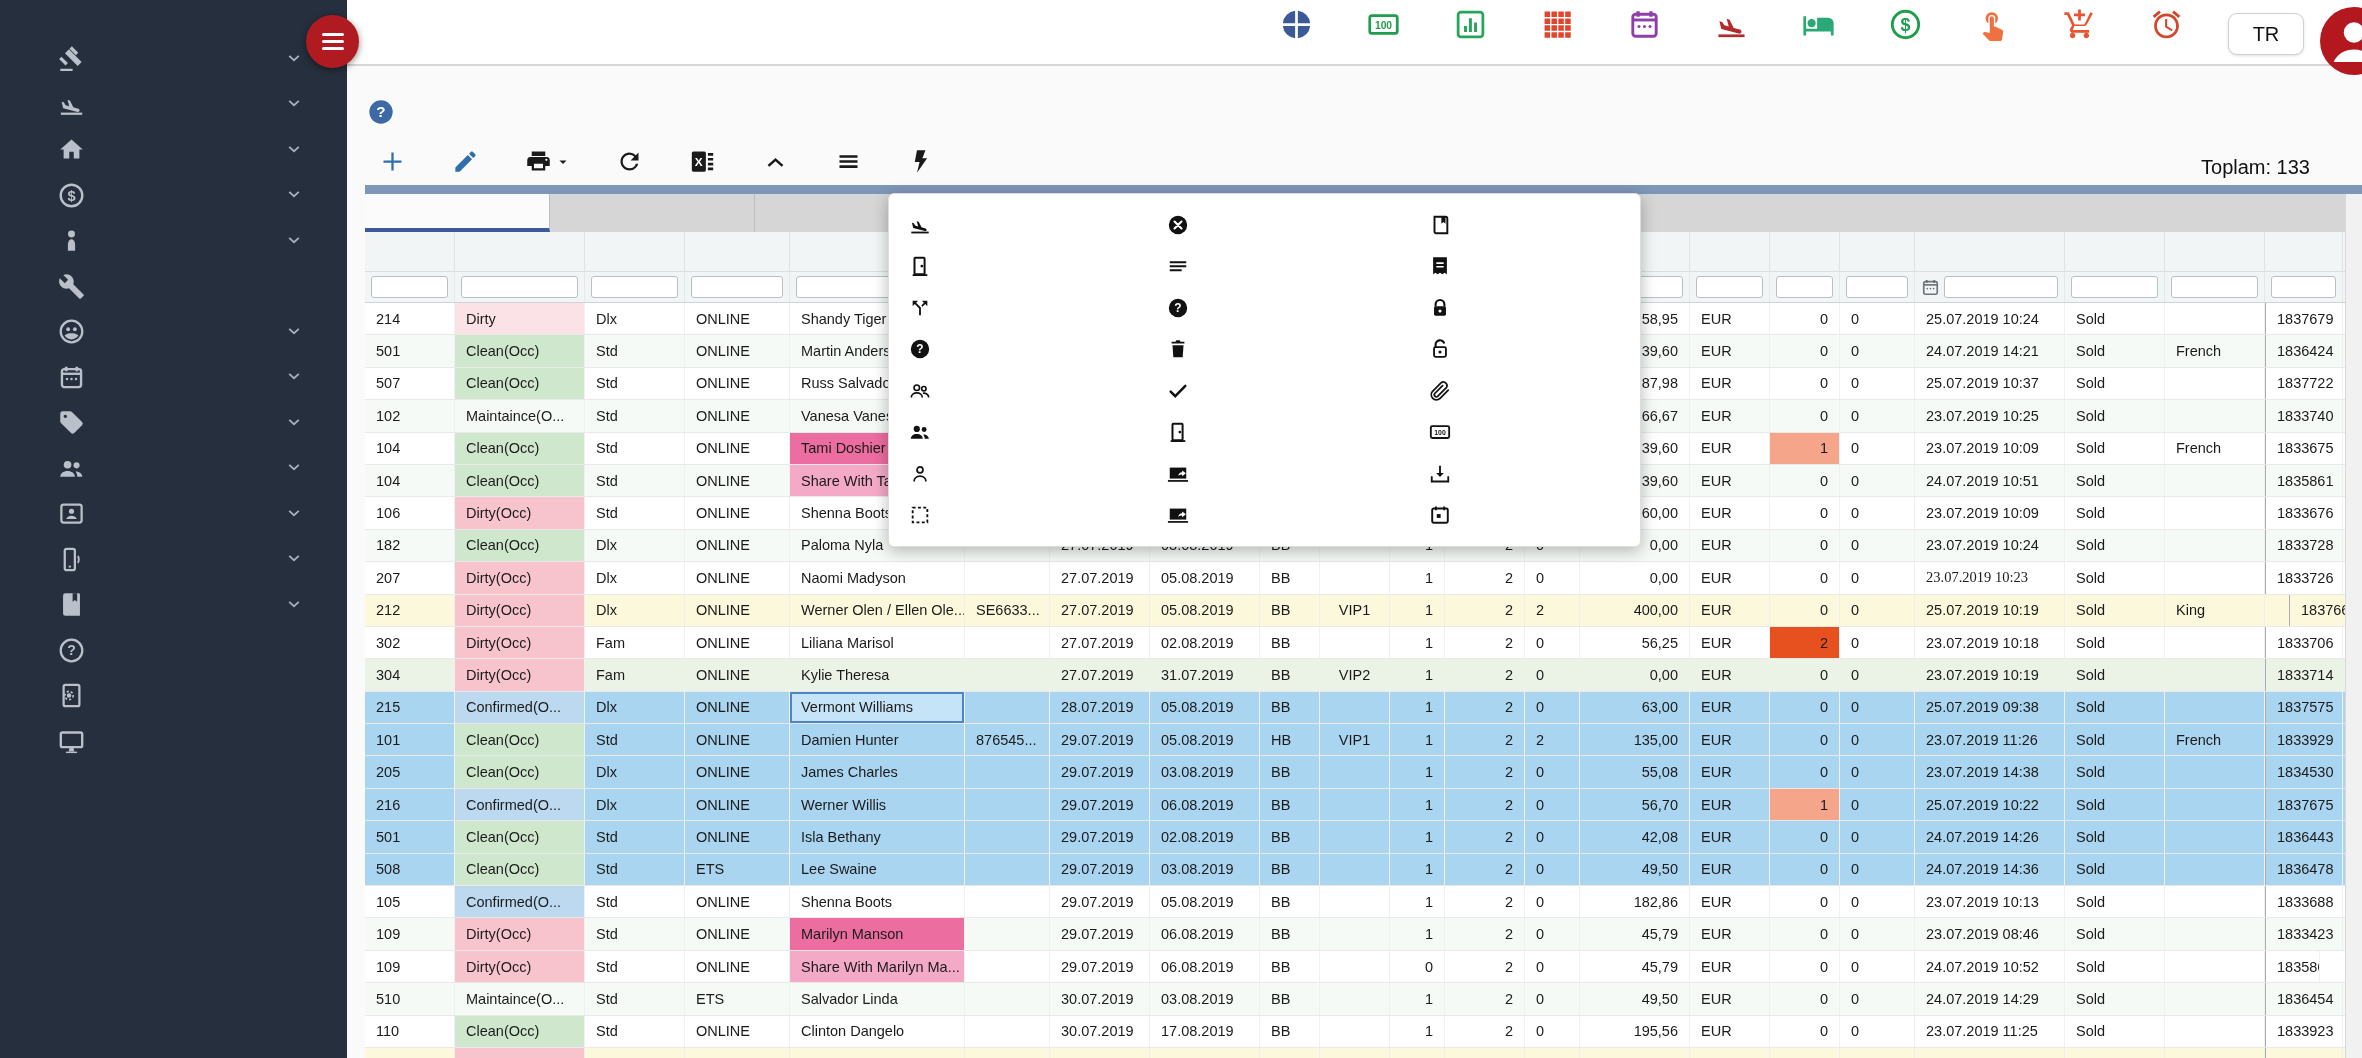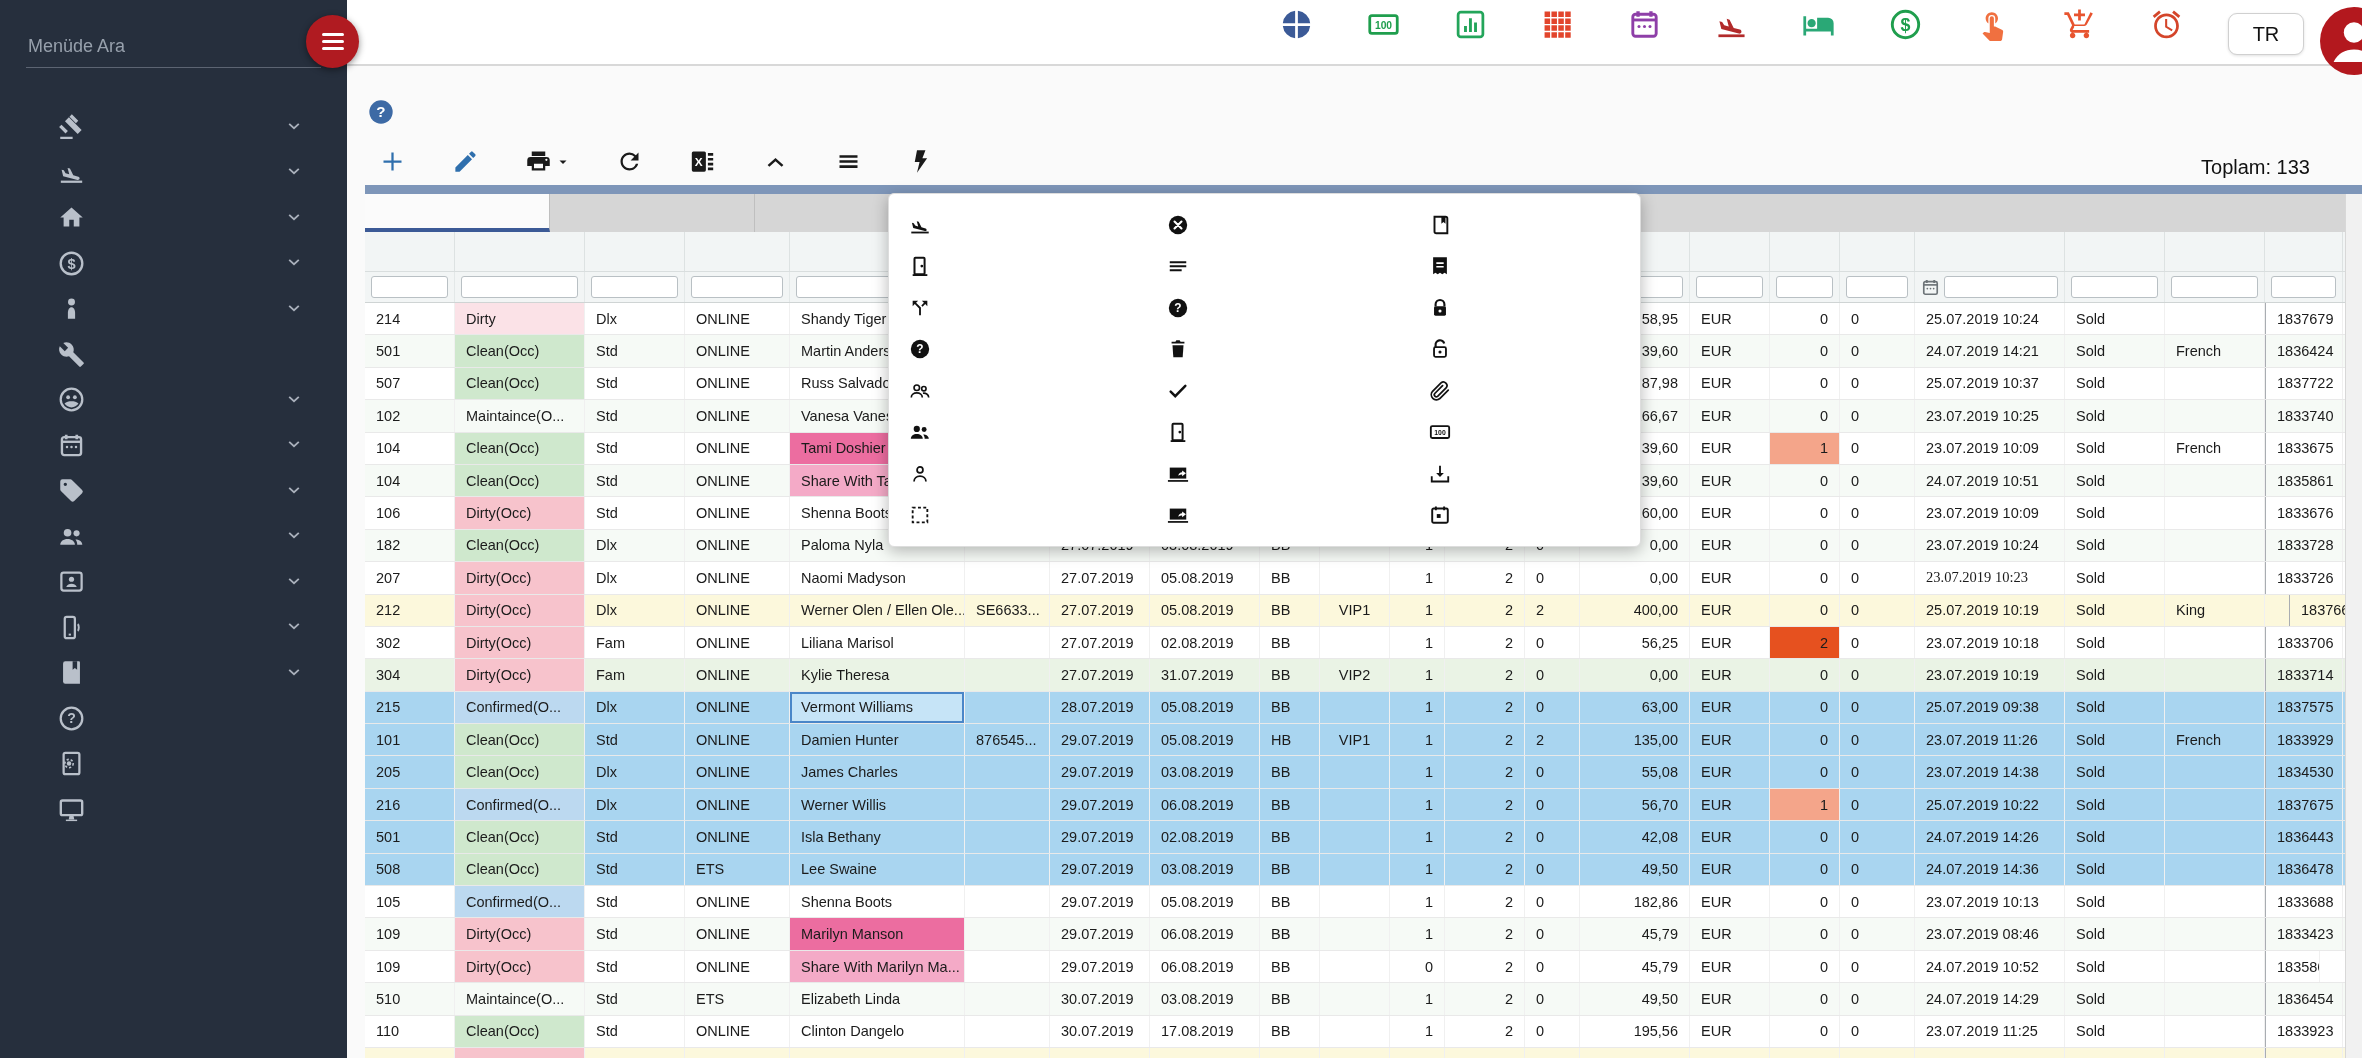--- a/index.html
+++ b/index.html
@@ -82,23 +82,20 @@
   .cm-col { display:flex; flex-direction:column; }
   .cm-item { flex:1; display:flex; align-items:center; cursor:pointer; padding-left:6px; }
   .cm-item .icon { width:22px; height:22px; color:#111; margin-right:13px; flex:none; }
   .cm-item .lbl { font-size:17.5px; font-weight:600; color:#111; white-space:nowrap; }
 </style>
 </head>
 <body>
 
 <div class="app">
   <aside class="sidebar">
-    <div class="search-wrap">
-      <input type="text" placeholder="Menüde Ara" style="">
-    </div>
     <nav class="nav" id="sidebar-nav">
   <div class="nav-item">
     <span class="icon">
             <svg viewBox="0 0 24 24">
               <path d="M2 21h11v2H2zM6.2 7.3l3.5-3.5 11.3 11.3-3.5 3.5zM12.3 1.2l5.7 5.7-2.1 2.1-5.7-5.7zM3.1 10.4l5.7 5.7-2.1 2.1L1 12.5z"></path>
             </svg>
           </span>
     <span class="lbl"></span>
     <span class="icon chev">
             <svg viewBox="0 0 24 24">
@@ -1137,21 +1134,21 @@
             <div class="t-cell" style="width:150px;">24.07.2019 10:52</div>
             <div class="t-cell" style="width:100px;">Sold</div>
             <div class="t-cell" style="width:100px;"></div>
             <div class="t-cell rezid" style="width:55px;">1835862</div>
           </div>
           <div class="t-row" style="background:#f6faf6">
             <div class="t-cell" style="width:90px;">510</div>
             <div class="t-cell" style="width:130px;">Maintaince(O...</div>
             <div class="t-cell" style="width:100px;">Std</div>
             <div class="t-cell" style="width:105px;">ETS</div>
-            <div class="t-cell" style="width:175px;">Elizabeth Linda</div>
+            <div class="t-cell" style="width:175px;">Salvador Linda</div>
             <div class="t-cell" style="width:85px;"></div>
             <div class="t-cell" style="width:100px;">30.07.2019</div>
             <div class="t-cell" style="width:110px;">03.08.2019</div>
             <div class="t-cell" style="width:60px;">BB</div>
             <div class="t-cell c" style="width:70px;"></div>
             <div class="t-cell r" style="width:55px;">1</div>
             <div class="t-cell r" style="width:80px;">2</div>
             <div class="t-cell" style="width:55px;">0</div>
             <div class="t-cell r" style="width:110px;">49,50</div>
             <div class="t-cell" style="width:80px;">EUR</div>

